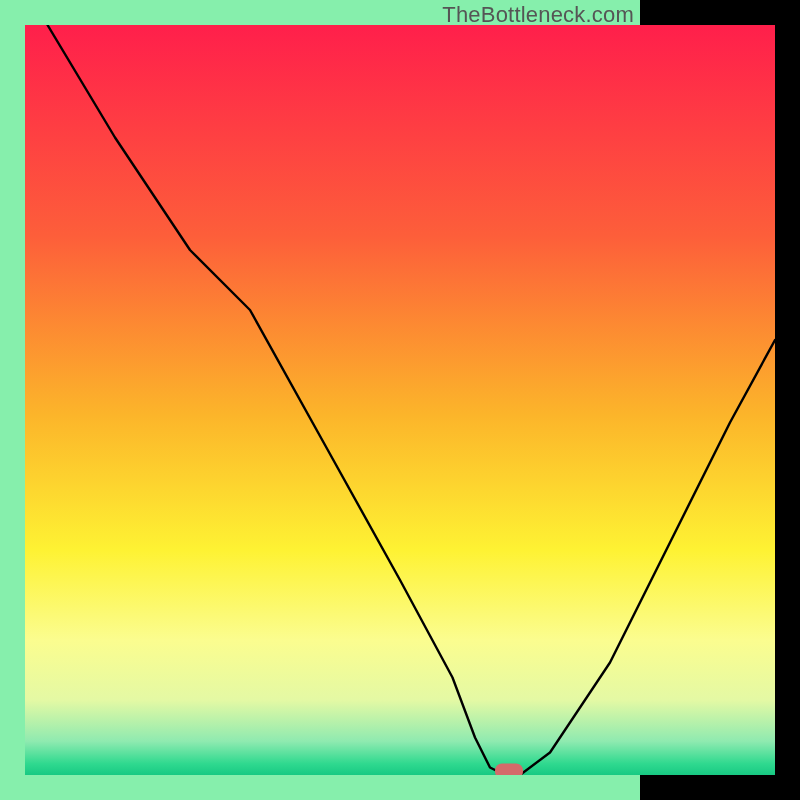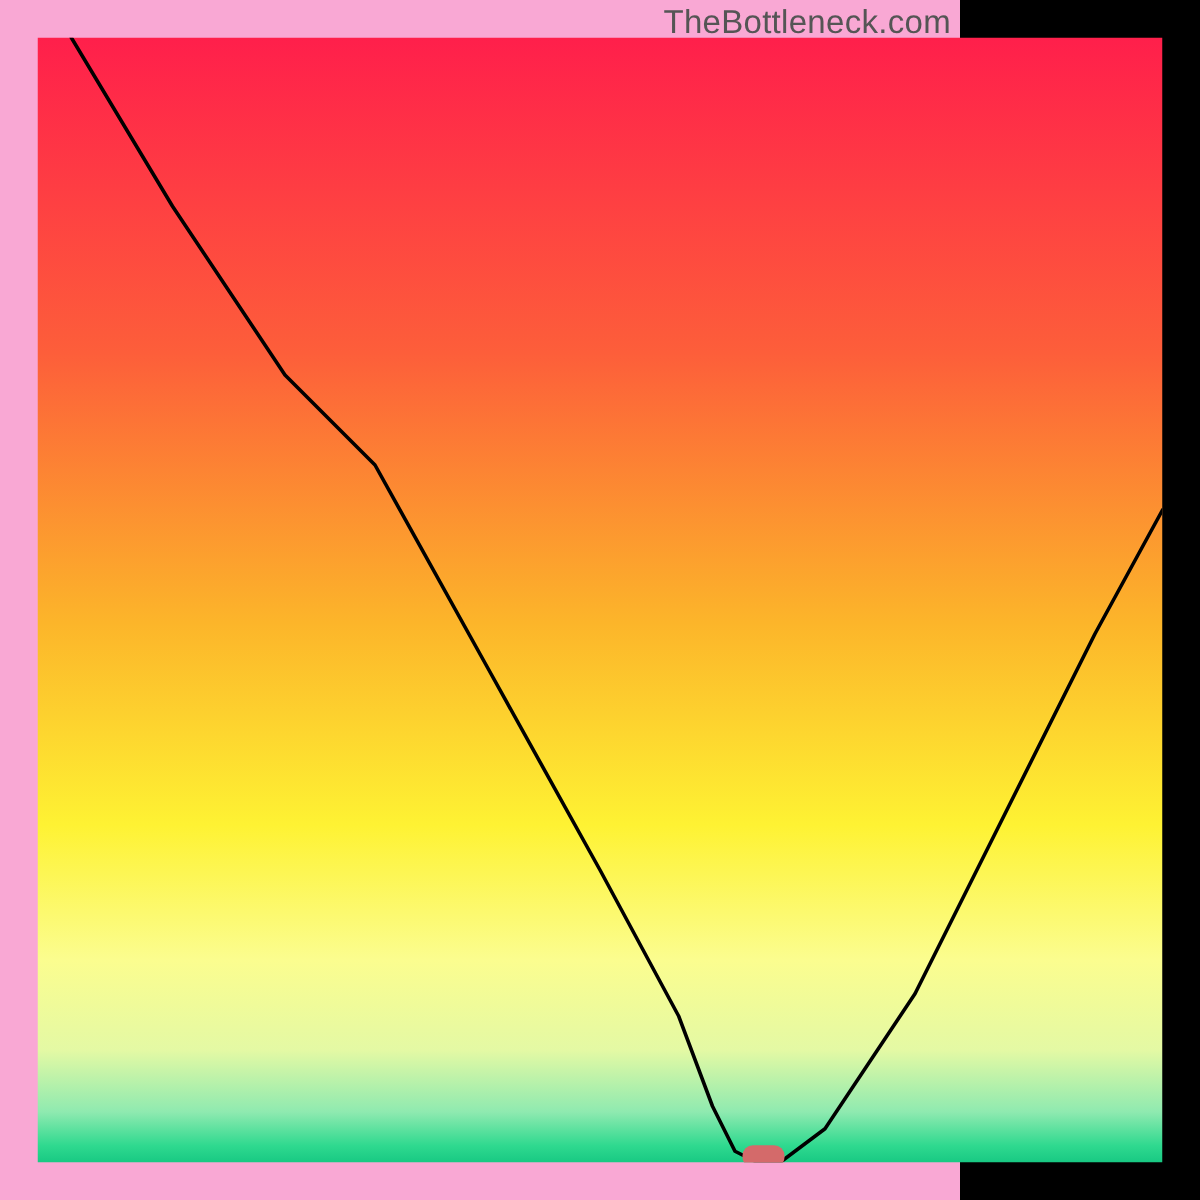--- a/index.html
+++ b/index.html
@@ -10,21 +10,21 @@
     background: #000;
     overflow: hidden;
     font-family: Arial, Helvetica, sans-serif;
   }
   .frame {
     position: absolute;
     left: 0;
     top: 0;
     width: 640px;
     height: 800px;
-    background: #f9a8d4;
+    background: #86efac;
   }
   .plot {
     position: absolute;
     left: 25px;
     top: 25px;
     width: 750px;
     height: 750px;
     overflow: hidden;
   }
   .gradient {

